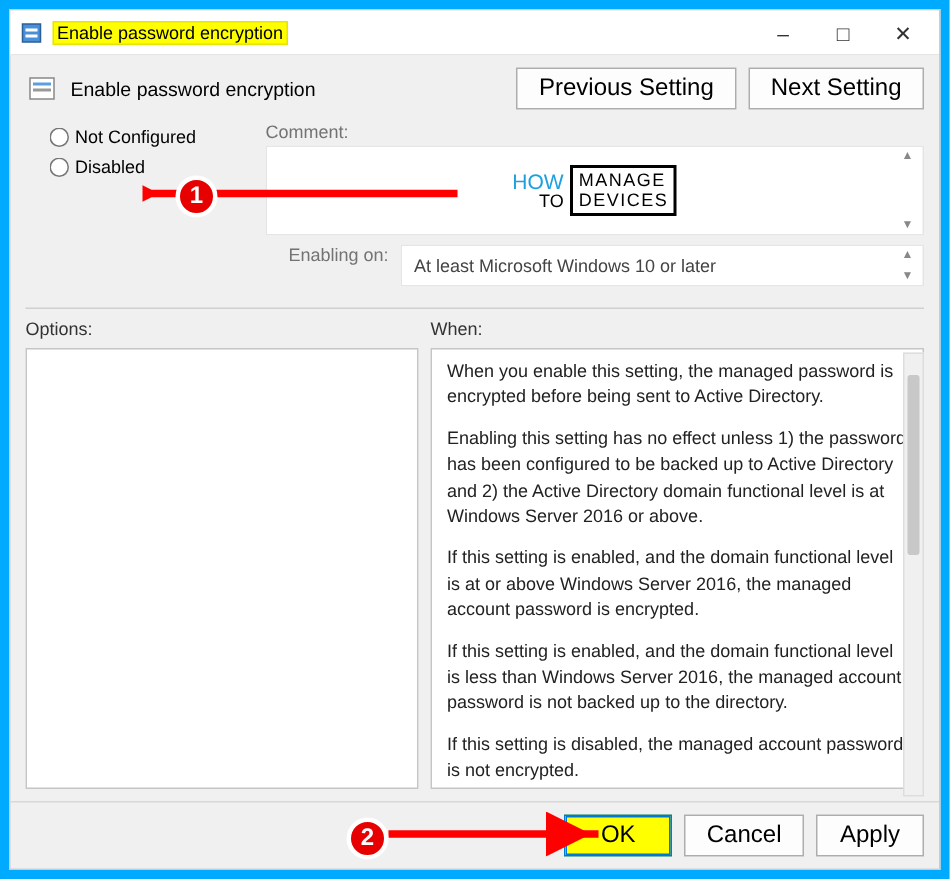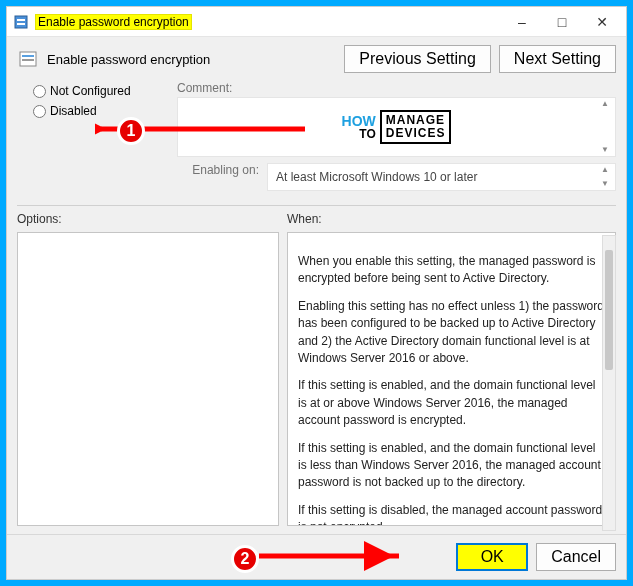--- a/index.html
+++ b/index.html
@@ -157,21 +157,21 @@
   }
   .options-panel {
     width: 262px;
     background: #fff;
     border: 1px solid #c5c5c5;
   }
   .help-panel {
     flex: 1;
     background: #fff;
     border: 1px solid #c5c5c5;
-    padding: 20px 10px;
+    padding: 6px 10px;
     font-size: 12px;
     line-height: 1.45;
     color: #222;
     overflow: hidden;
   }
   .help-panel p { margin-bottom: 10px; }
   .scrollbar {
     width: 14px;
     background: #f0f0f0;
     border: 1px solid #ddd;
@@ -235,21 +235,21 @@
     font-weight: bold;
     font-size: 16px;
     display: flex; align-items: center; justify-content: center;
     pointer-events: none;
   }
   .logo {
     font-family: Arial, sans-serif;
     display: flex;
     align-items: center;
     gap: 4px;
-    font-weight: bold;
+    font-weight: normal;
   }
   .logo .how { color: #1ea0e0; font-size: 14px; }
   .logo .to { color: #000; font-size: 12px; display:block; line-height:1; }
   .logo .how-col { display:flex; flex-direction:column; align-items:flex-end; line-height:1; }
   .logo .md { border: 2px solid #000; padding: 2px 4px; font-size: 12px; line-height: 1.1; letter-spacing: 1px; }
 </style>
 </head>
 <body>
 
 <div class="window">
@@ -347,20 +347,21 @@
     </div>
   </div>
 
   <div class="scrollbar">
     <div class="thumb"></div>
   </div>
 
   <div class="footer">
     <button class="btn focus">OK</button>
     <button class="btn">Cancel</button>
+    <button class="btn">Apply</button>
   </div>
 
   <svg class="anno-arrow1" width="214" height="20">
     <defs>
         <marker id="ah1" markerWidth="8" markerHeight="8" refX="1" refY="3" orient="auto">
           <polygon points="6,0 0,3 6,6" fill="#ff0000"></polygon>
         </marker>
       </defs>
     <line x1="210" y1="10" x2="6" y2="10" stroke="#ff0000" stroke-width="5" marker-end="url(#ah1)"></line>
   </svg>

